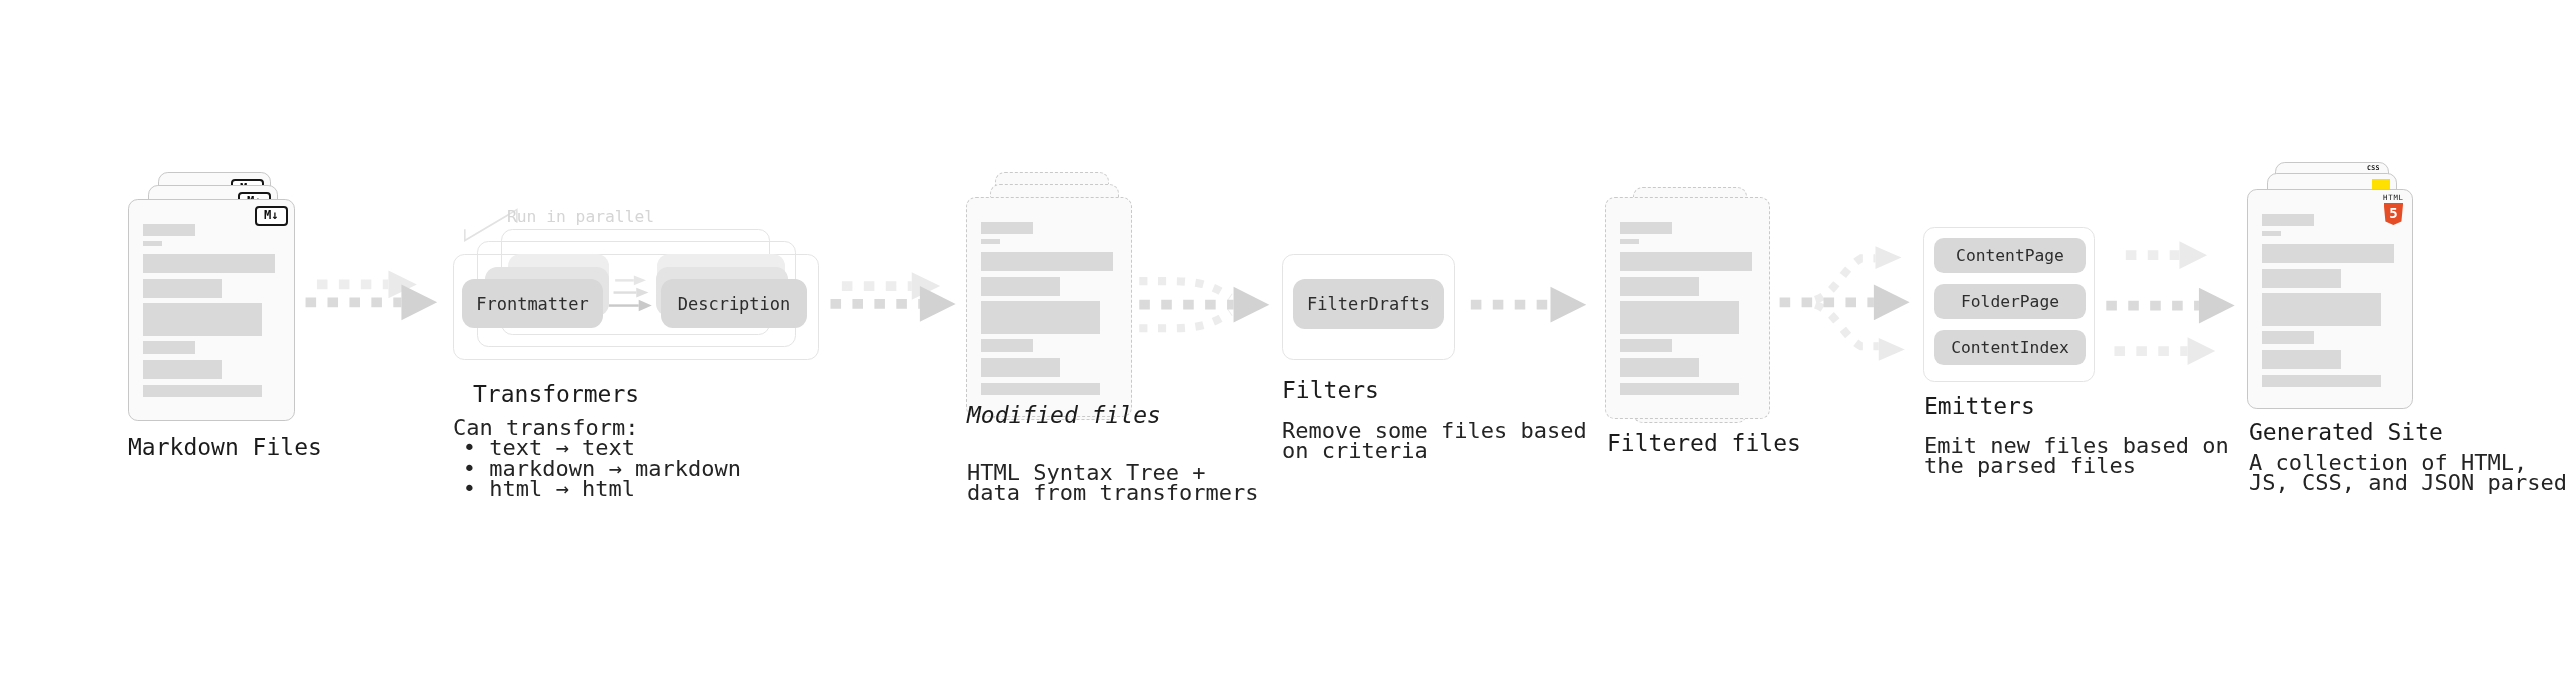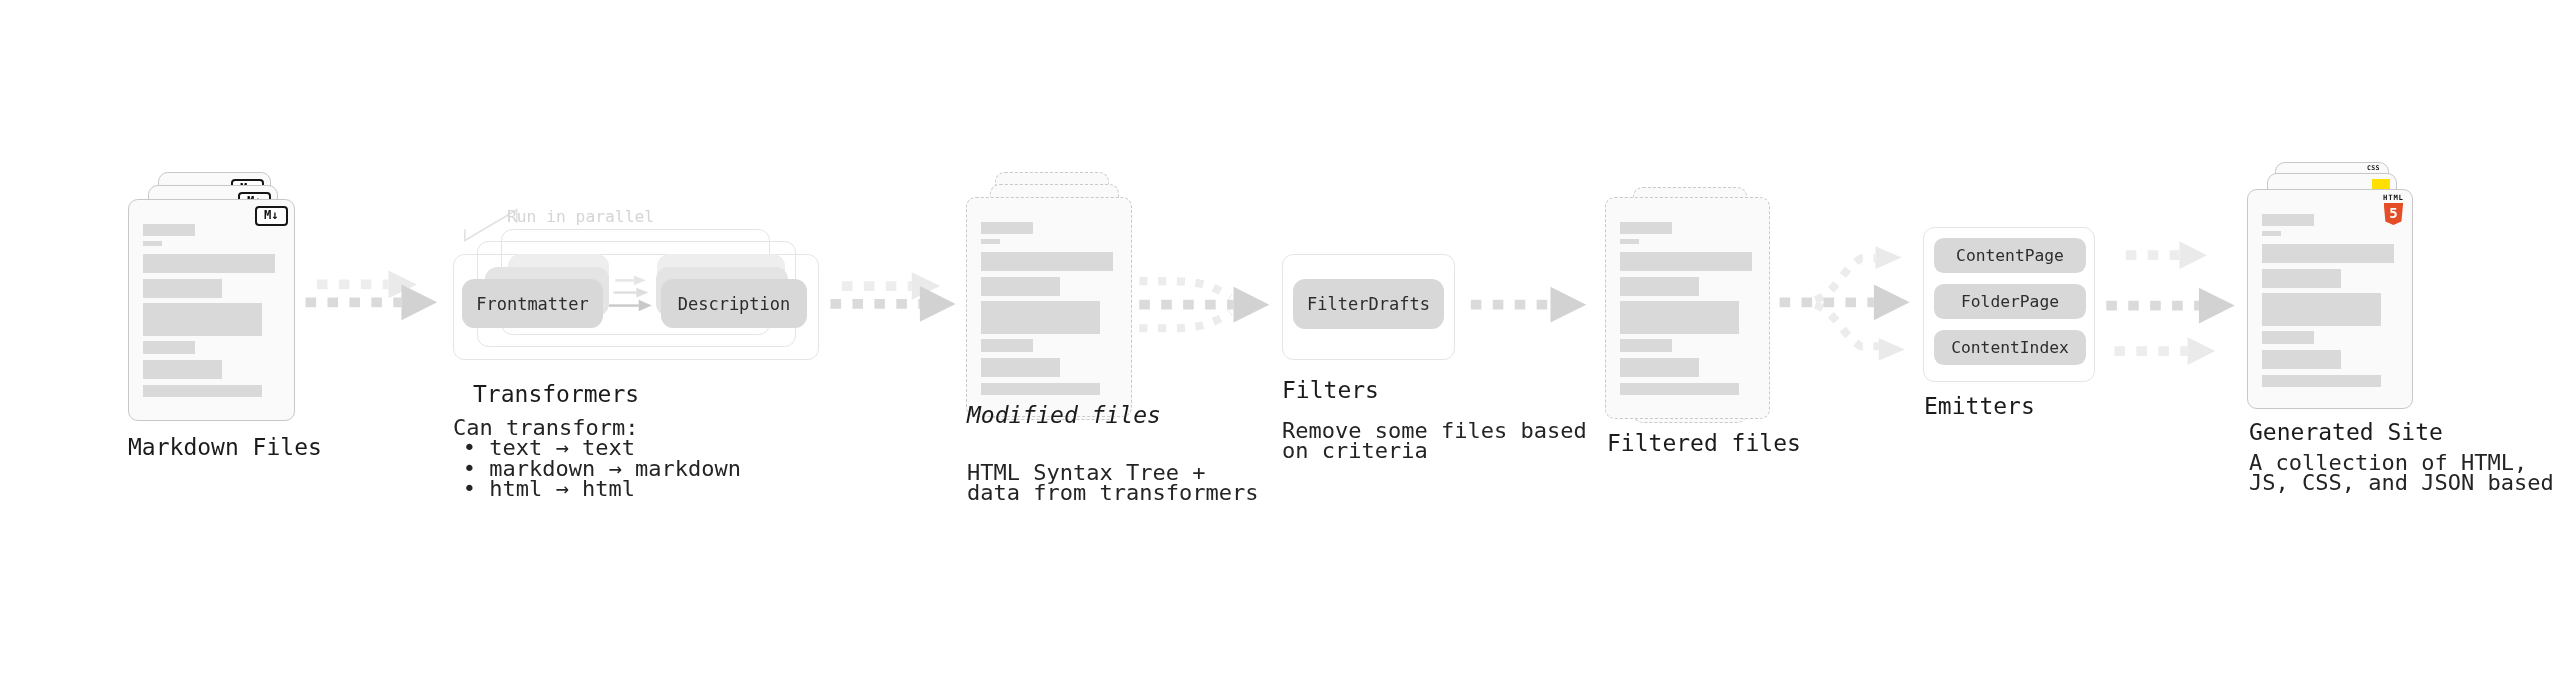--- a/index.html
+++ b/index.html
@@ -32,21 +32,21 @@
   .body-text{position:absolute;font-size:22px;line-height:20.3px;color:#242424;white-space:nowrap;}
   .body-text .indent{padding-left:9.8px;}
   .note{position:absolute;font-size:16.3px;line-height:1;color:#d5d5d5;white-space:nowrap;}
 
   
   .css-badge{position:absolute;top:2.4px;right:6.5px;width:16.3px;text-align:center;margin-left:8px;}
   .css-word{font-size:6.5px;font-weight:bold;color:#111;line-height:6.5px;letter-spacing:0.4px;}
   .css-bar{height:3.3px;margin-top:0.8px;}
   .js-badge{position:absolute;top:4.9px;right:5.7px;width:18.7px;height:9.8px;}
   .html5-logo{position:absolute;top:4.1px;right:8.1px;width:21px;text-align:center;}
-  .html5-word{font-size:7.3px;font-weight:bold;color:#111;line-height:7.3px;letter-spacing:0.8px;}
+  .html5-word{font-size:7.3px;font-weight:normal;color:#111;line-height:7.3px;letter-spacing:0.8px;}
   .html5-shield{width:19.5px;height:22px;margin:1.6px auto 0;clip-path:polygon(0 0,100% 0,91% 84%,50% 100%,9% 84%);
                 color:#fff;font-size:14px;font-weight:bold;line-height:21px;text-align:center;}
 
   
   svg.arrow-layer{position:absolute;left:0;top:0;}
   .dash{fill:none;stroke-width:12;stroke-dasharray:13 14;}
   .dash.dark{stroke:#dadada;}
   .dash.light{stroke:#ededed;}
   .head.dark{fill:#d2d2d2;}
   .head.light{fill:#eaeaea;}
@@ -211,20 +211,24 @@
         </div>
     </div>
   </div>
   <div class="title" style="left:1607px;top:432px;">Filtered files</div>
 
   <div class="gbox filled" style="left:1923px;top:227px;width:172px;height:155px;"></div>
   <div class="pill" style="left:1934px;top:238px;width:152px;height:35px;border-radius:9.8px;font-size:16.3px;">ContentPage</div>
   <div class="pill" style="left:1934px;top:284px;width:152px;height:35px;border-radius:9.8px;font-size:16.3px;">FolderPage</div>
   <div class="pill" style="left:1934px;top:330px;width:152px;height:35px;border-radius:9.8px;font-size:16.3px;">ContentIndex</div>
   <div class="title" style="left:1924px;top:395px;">Emitters</div>
+  <div class="body-text" style="left:1924px;top:436px;">
+    <div>Emit new files based on</div>
+    <div>the parsed files</div>
+  </div>
 
   <div>
     <div class="doc" style="left:2275px;top:162px;width:114px;height:236px;">
       <div class="css-badge">
         <div class="css-word">CSS</div>
         <div class="css-bar" style="background: rgb(41, 101, 241);"></div>
       </div>
     </div>
     <div class="doc" style="left:2267px;top:173px;width:130px;height:236px;">
       <div class="js-badge" style="background: rgb(255, 224, 0);"></div>
@@ -242,17 +246,17 @@
           <div class="bar" style="width: 119px; height: 33px; margin-top: 4.9px; background: rgb(217, 217, 217);"></div>
           <div class="bar" style="width: 52px; height: 13px; margin-top: 4.9px; background: rgb(217, 217, 217);"></div>
           <div class="bar" style="width: 79px; height: 19.5px; margin-top: 5.7px; background: rgb(217, 217, 217);"></div>
           <div class="bar" style="width: 119px; height: 12.2px; margin-top: 5.7px; background: rgb(217, 217, 217);"></div>
         </div>
     </div>
   </div>
   <div class="title" style="left:2249px;top:421px;">Generated Site</div>
   <div class="body-text" style="left:2249px;top:453px;">
     <div>A collection of HTML,</div>
-    <div>JS, CSS, and JSON based</div>
+    <div>JS, CSS, and JSON parsed</div>
   </div>
 
 </div>
 
 
 </body></html>

